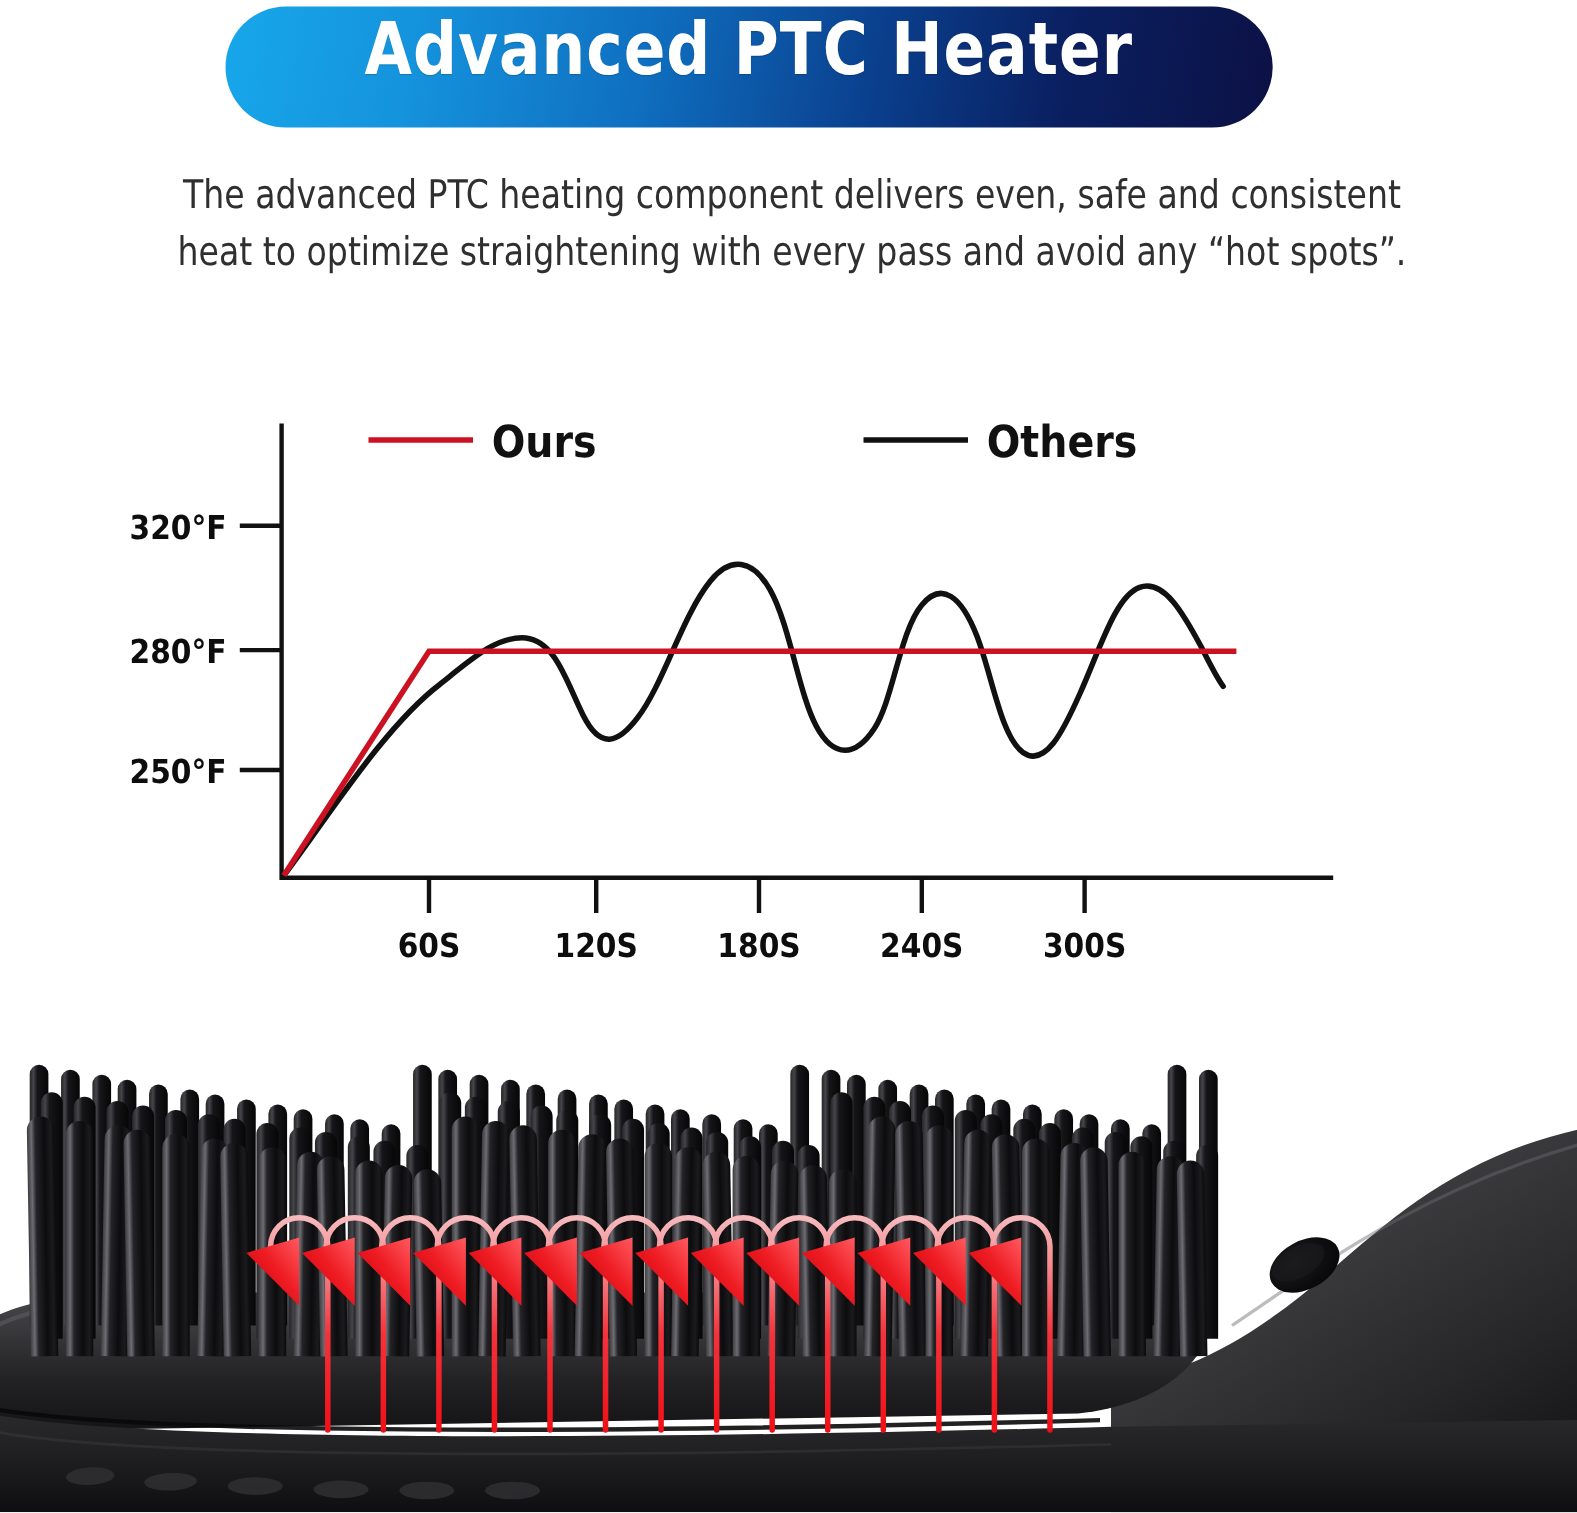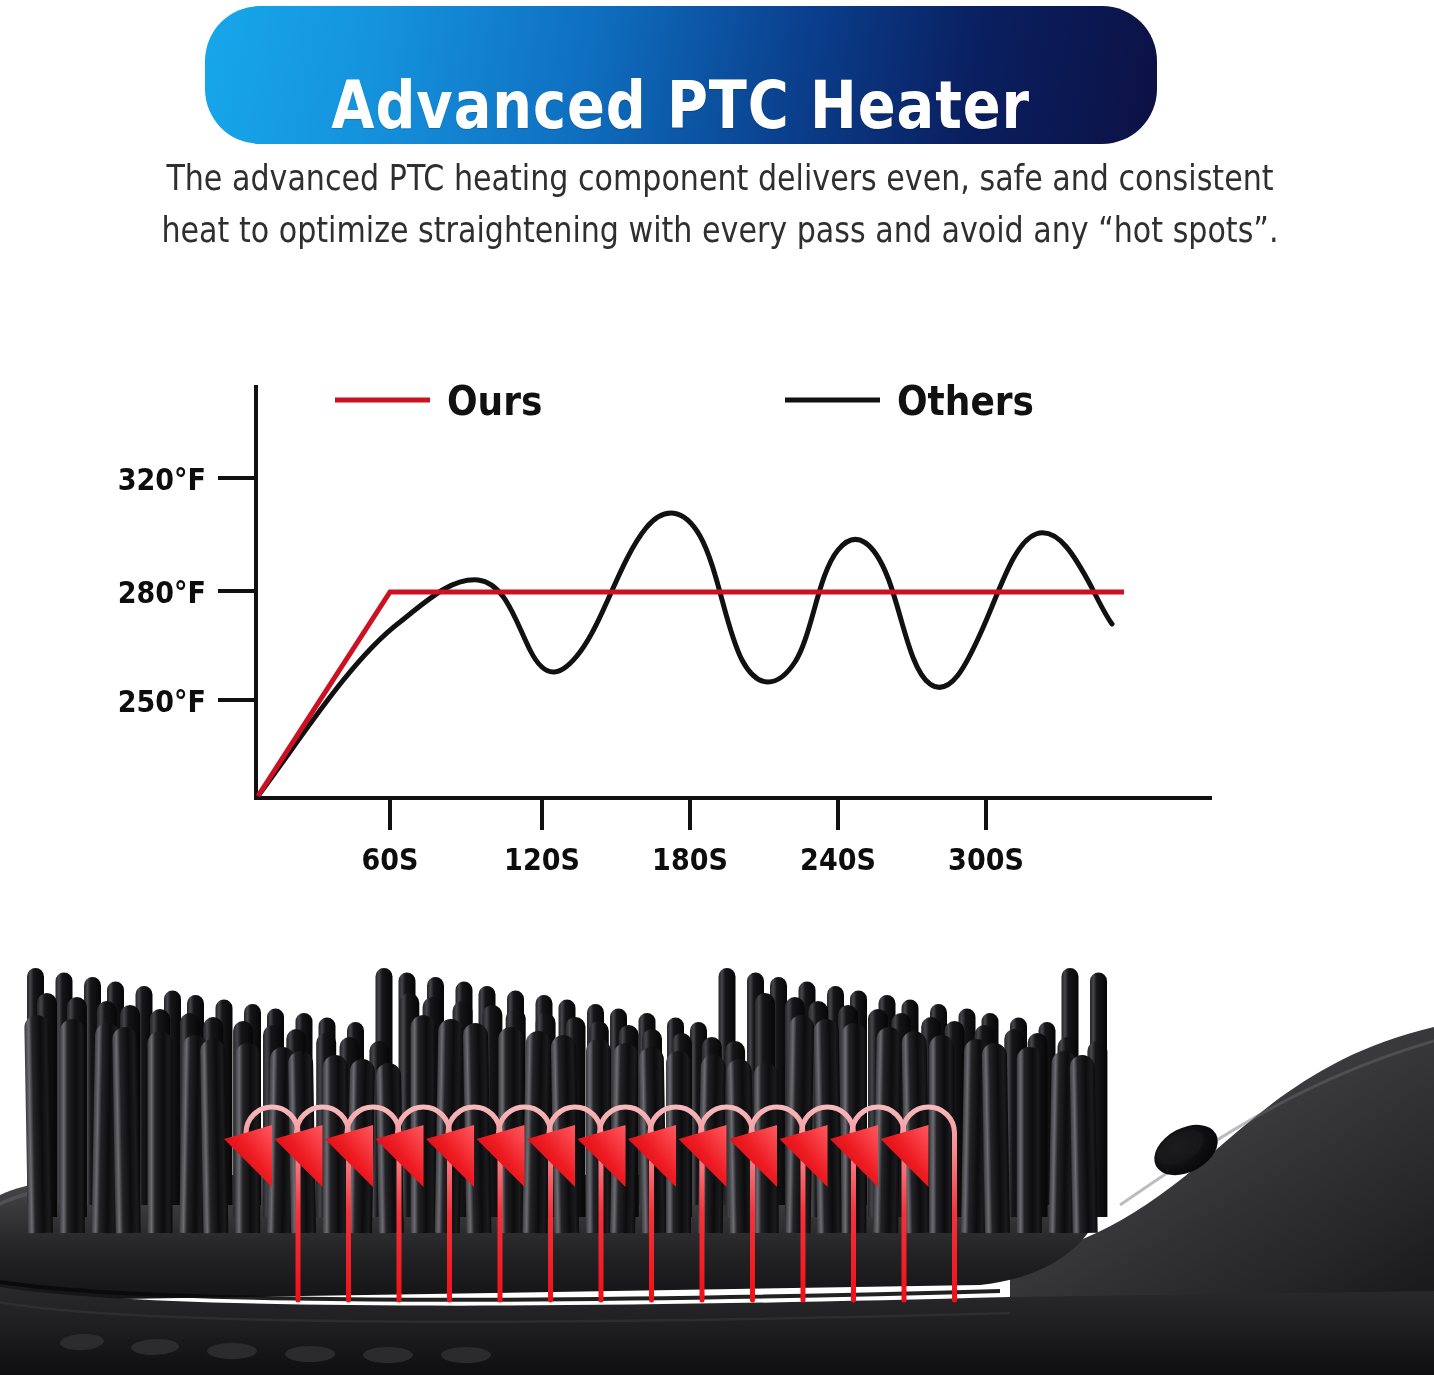--- a/index.html
+++ b/index.html
@@ -1,24 +1,24 @@
 <!DOCTYPE html>
 <html><head>
 <meta charset="utf-8">
 <style>
   html,body{margin:0;padding:0;background:#ffffff;}
   body{width:1434px;height:1375px;position:relative;overflow:hidden;
        font-family:"Liberation Sans", sans-serif;}
 
   
   #banner{
-    position:absolute; left:205px; top:6px; width:952px; height:138px;
+    position:absolute; left:205px; top:6px; width:952px; height:110px;
     border-radius:55px;
     background:linear-gradient(100deg,#17a7ea 0%, #1593dd 18%, #0f6fc0 40%, #0a3f8d 62%, #0a1f60 80%, #0c1144 100%);
-    display:flex; align-items:flex-end; justify-content:center;
+    display:flex; align-items:flex-start; justify-content:center;
   }
   #banner-title{
     color:#ffffff; font-size:66px; font-weight:bold;
     font-family:"DejaVu Sans Condensed","Liberation Sans", sans-serif;
     letter-spacing:1px; transform:scaleX(0.94); white-space:nowrap;
     text-shadow:0 1px 1px rgba(0,0,0,.18);
   }
 
   
   #subtitle{

